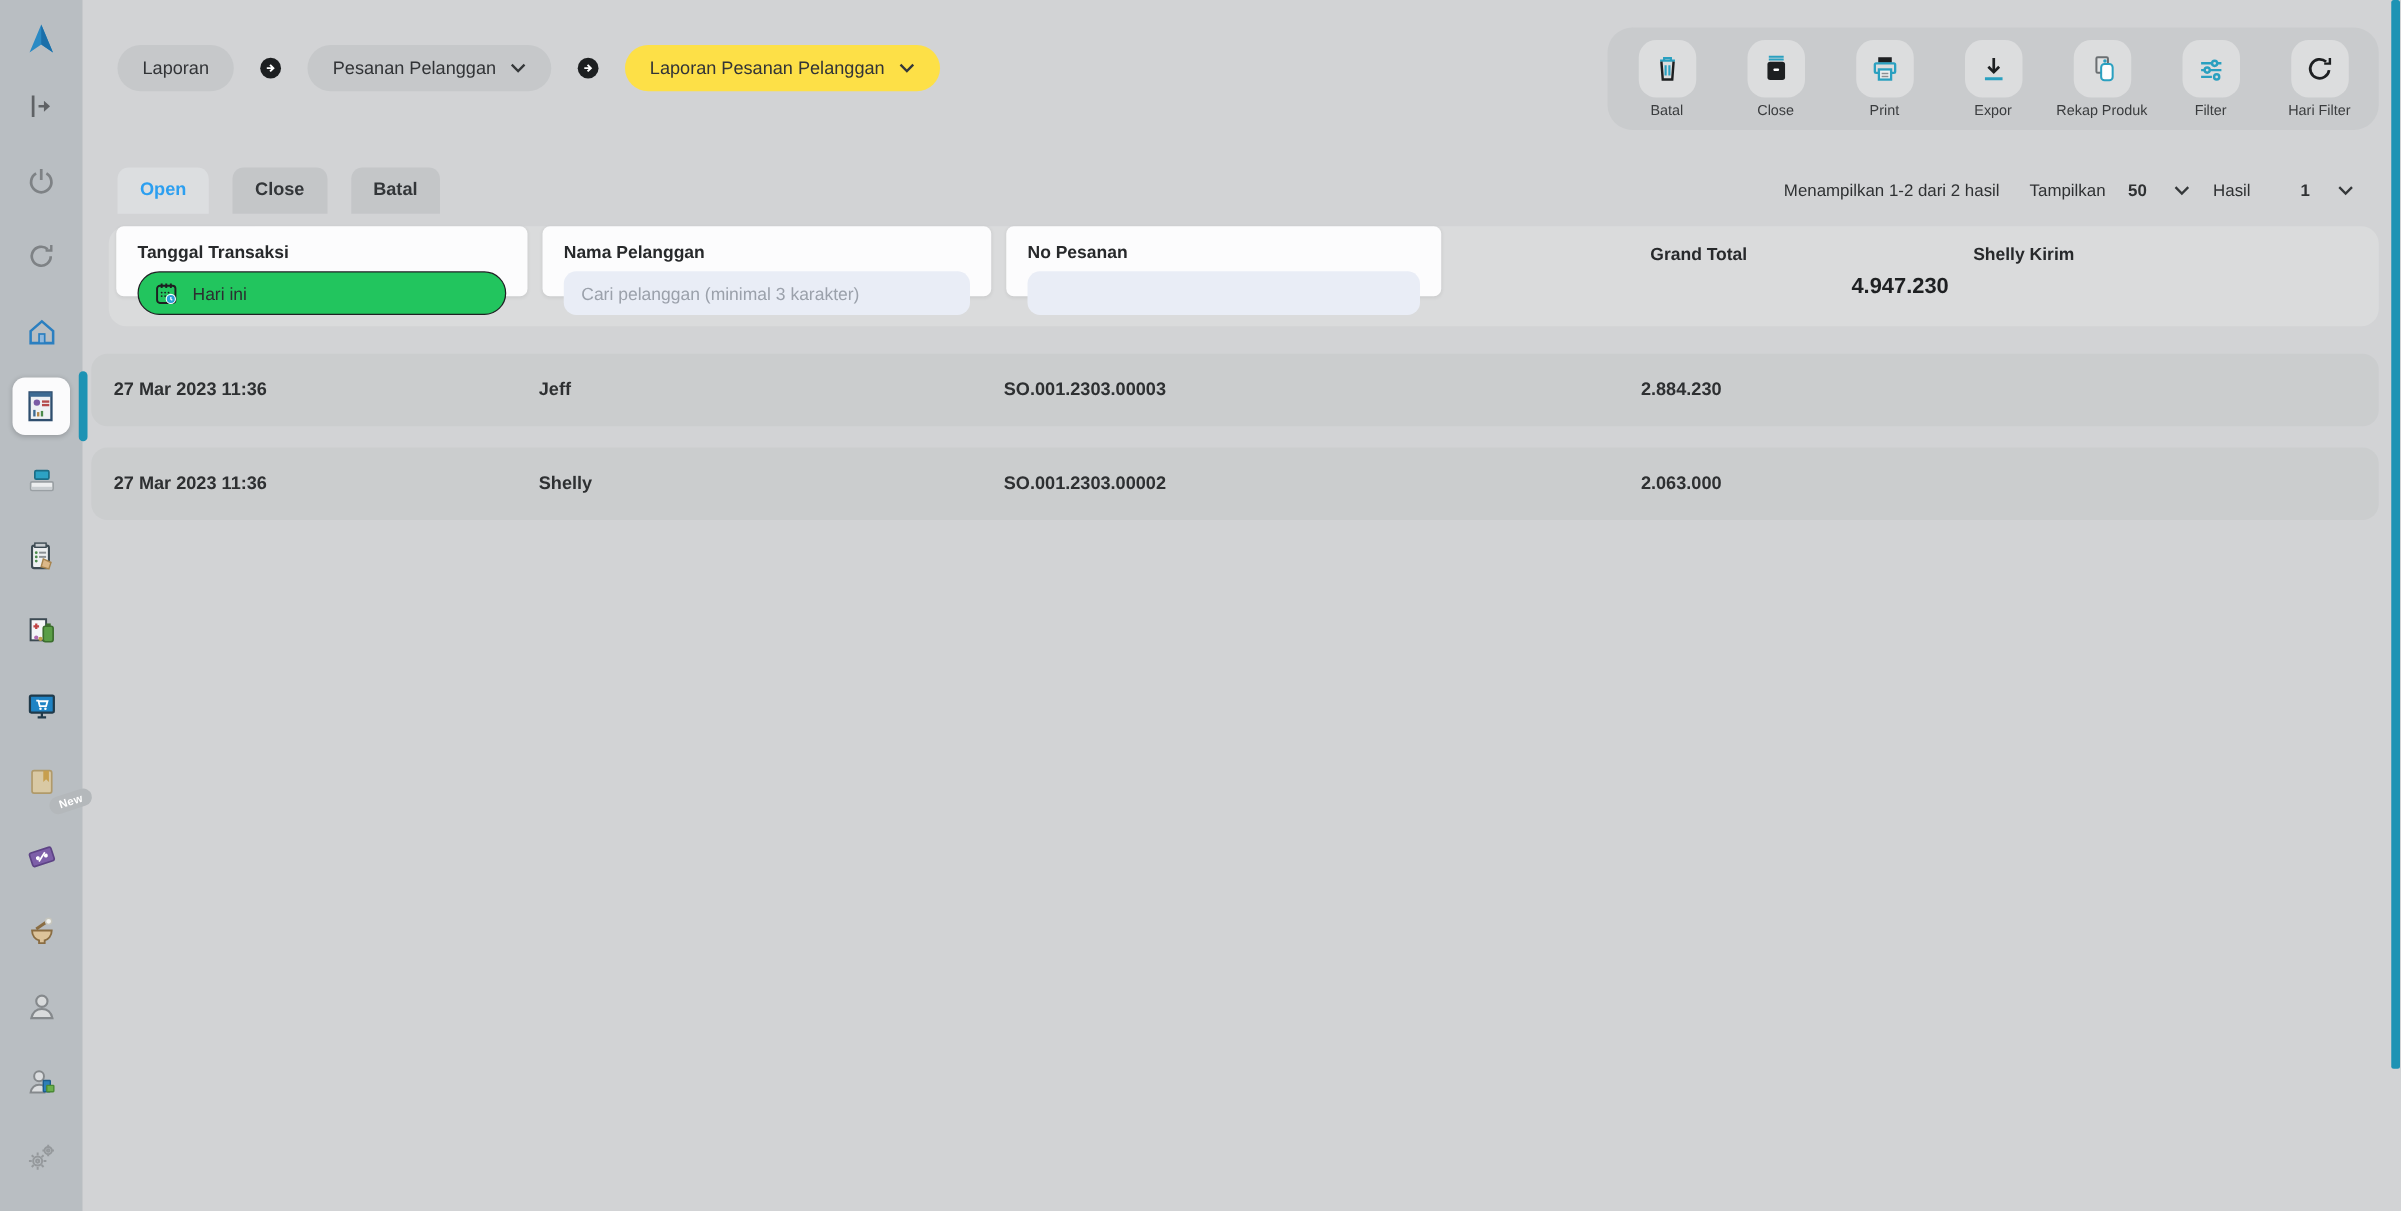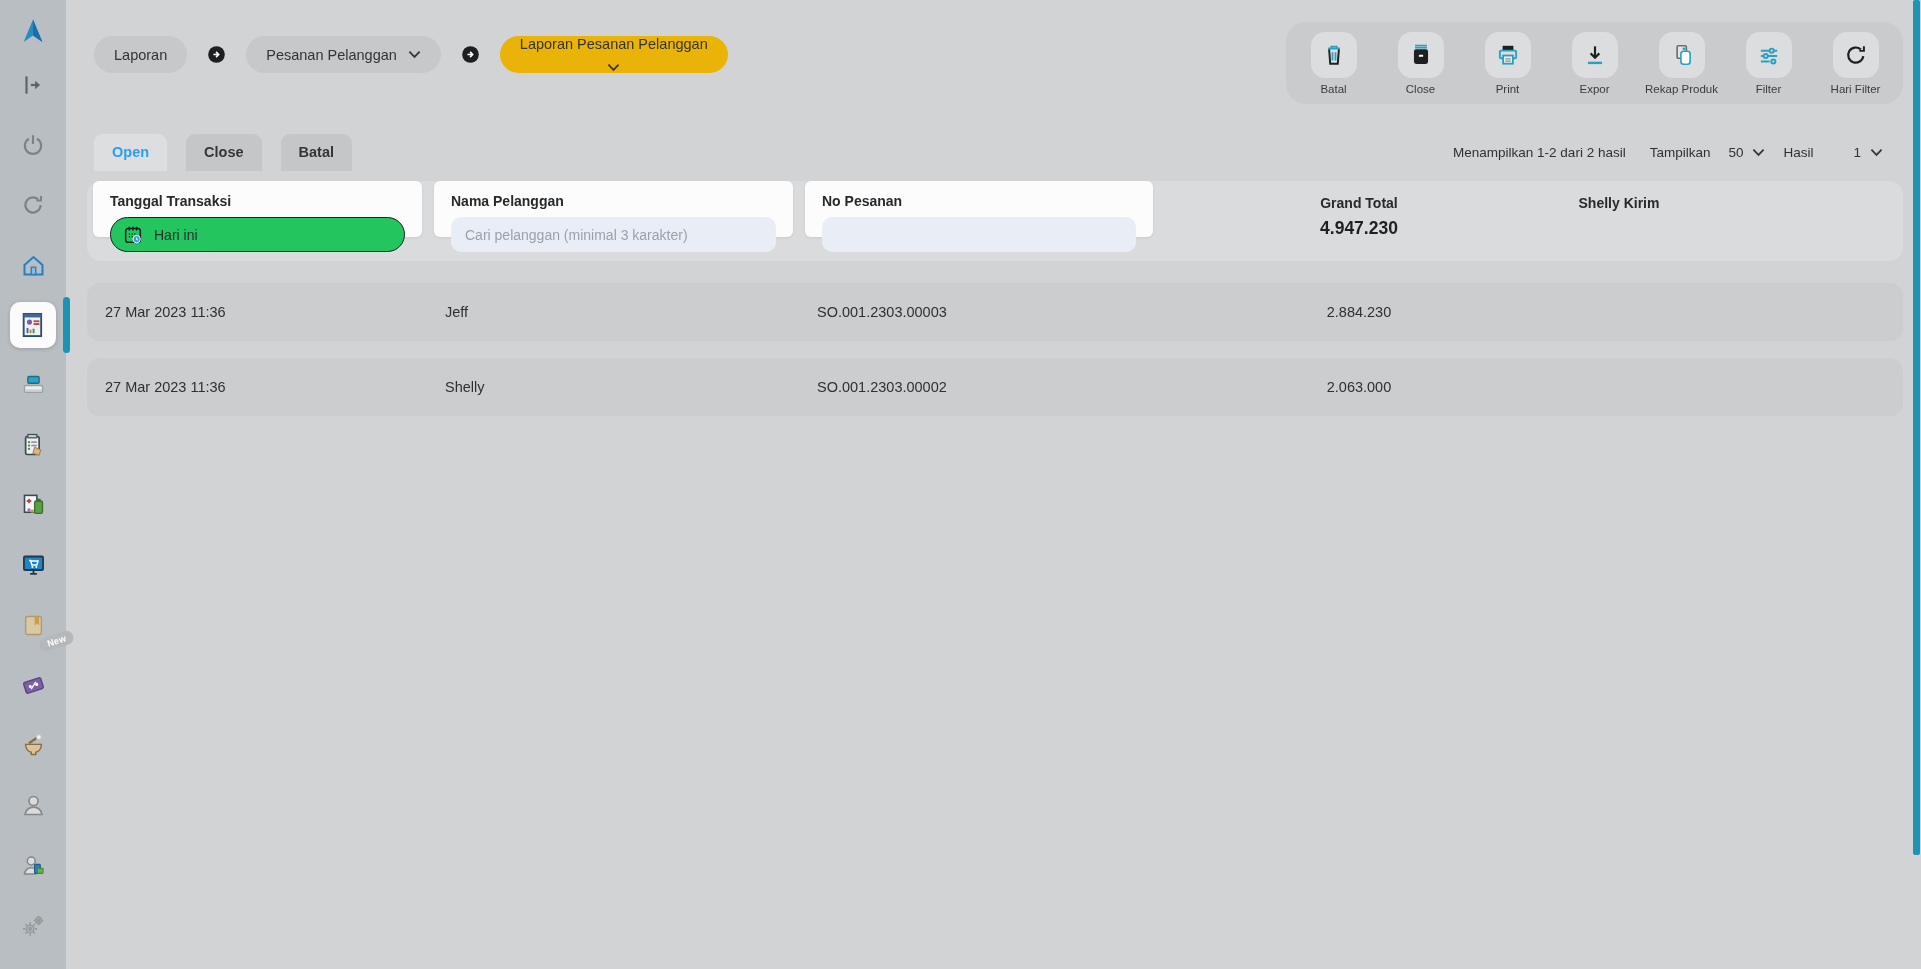--- a/index.html
+++ b/index.html
@@ -37,21 +37,21 @@
   
   .main{ flex:1; position:relative; }
 
   
   .breadcrumb{ position:absolute; top:36px; left:28px; display:flex; align-items:center; gap:19px; }
   .crumb{
     background:#c6c8ca; border:none; border-radius:19px; height:37px; padding:0 20px;
     font-family:inherit; font-size:14.5px; color:#323437; display:flex; align-items:center; gap:11px;
     cursor:pointer; white-space:nowrap;
   }
-  .crumb.selected{ background:#eab308;flex-direction:column; }
+  .crumb.selected{ background:#fde047; }
   .crumb-sep{ display:flex; align-items:center; }
   .chev{ width:13px; height:9px; }
 
   
   .toolbar{
     position:absolute; top:22px; right:18px; background:#c9cbcd; border-radius:20px;
     padding:10px 4px 9px; display:flex;
   }
   .tool{ width:87px; display:flex; flex-direction:column; align-items:center; gap:5px; cursor:pointer; border:none; background:transparent; font-family:inherit; }
   .chip{
@@ -67,21 +67,21 @@
   }
   .tabs{ display:flex; gap:19px; }
   .tab{
     height:37px; padding:0 18px; border:none; border-radius:9px 9px 0 0;
     background:#c4c6c8; font-family:inherit; font-size:14.5px; font-weight:bold; color:#333639;
     cursor:pointer;
   }
   .tab.active{ background:#dcdee0; color:#2c9ff0; }
   .pagination{ display:flex; align-items:center; font-size:13.5px; color:#2f3133; }
   .pagination .gap-lg{ margin-left:24px; } .pagination .gap-md{ margin-left:18px; } .pagination .gap-xl{ margin-left:40px; }
-  .pgsel{ display:flex; align-items:center; gap:9px; cursor:pointer; }
+  .pgsel{ display:flex; align-items:center; gap:22px; cursor:pointer;font-weight:bold; }
 
   
   .grid-cols{ display:grid; grid-template-columns:341px 371px 360px 400px 120px 1fr; }
   .band{
     position:absolute; top:181px; left:21px; right:18px; height:80px;
     background:#dadbdc; border-radius:14px;
   }
   .fcard{
     background:#fcfcfd; border-radius:6px; height:56px; margin:0 6px; padding:12px 17px 0;
     box-shadow:0 1px 3px rgba(0,0,0,.07);
@@ -92,25 +92,25 @@
     display:flex; align-items:center; gap:10px; padding:0 11px; cursor:pointer; background:#22c55e;
   }
   .date-pill span{ font-size:14px; color:#2c2e30; }
   .finput{
     margin-top:8px; height:35px; width:100%; border:none; border-radius:10px;
     background:#e9edf6; padding:0 14px; font-family:Liberation Sans, sans-serif; font-size:14px; color:#45484c;
   }
   .finput::placeholder{ color:#9ba1ab; }
   .gt-cell{ text-align:center; padding-top:14px; }
   .col-head{ font-size:14px; font-weight:bold; color:#27292b; }
-  .gt-value{ margin-top:7px; font-size:17.5px; font-weight:bold; color:#1e2022; }
+  .gt-value{ margin-top:7px; font-size:17.5px; font-weight:bold; color:#1e2022;text-align:right; }
   .tk-cell{ text-align:center; padding-top:14px; }
 
   
-  .rows{ position:absolute; top:283px; left:21px; right:18px; }
+  .rows{ position:absolute; top:283px; left:7px; right:18px;font-weight:bold; }
   .row{
     height:58px; background:#cbcdce; border-radius:13px; margin-bottom:17px;
     align-items:center; font-size:14.5px; color:#2e3032; cursor:pointer;
   }
   .c-pl18{ padding-left:18px; } .c-pl17{ padding-left:17px; }
   .c-center{ text-align:center; }
 
   
   .scroll-thumb{
     position:absolute; right:1px; top:0; width:7px; height:855px;

